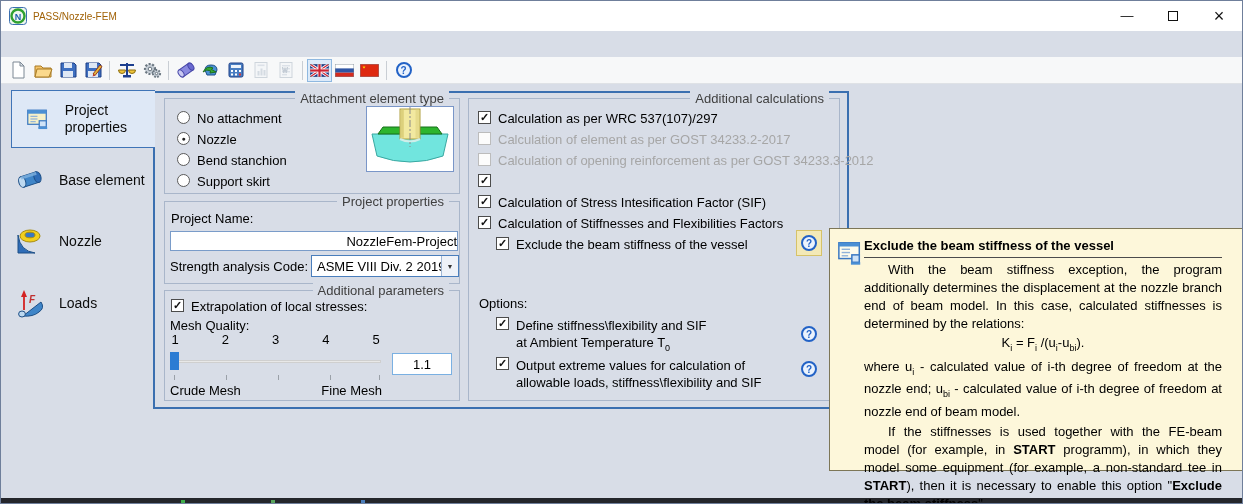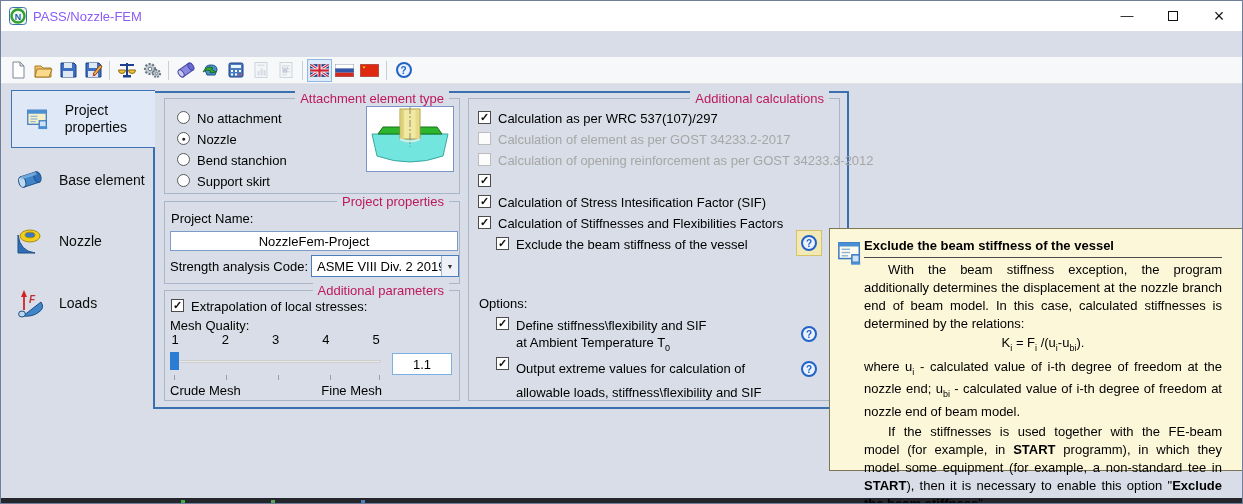--- a/index.html
+++ b/index.html
@@ -3,21 +3,21 @@
 <meta charset="utf-8">
 <style>
   * { margin:0; padding:0; box-sizing:border-box; }
   html,body { width:1243px; height:504px; }
   body { font-family:"Liberation Sans", sans-serif; font-size:13px; color:#000; background:#d8dde7; }
   #window { position:relative; width:1243px; height:504px; overflow:hidden; border:1px solid #6f7f9b; background:#d8dde7; }
 
   
   #titlebar { position:absolute; left:0; top:0; width:100%; height:30px; background:#ffffff; display:flex; align-items:center; }
   #app-icon { width:18px; height:18px; margin:0 6px 0 8px; }
-  #title-text { font-size:13px; color:#8b5cf6; }
+  #title-text { font-size:10px; color:#a16207; }
   #win-controls { position:absolute; right:0; top:0; height:30px; display:flex; }
   .win-btn { width:46px; height:30px; display:flex; align-items:center; justify-content:center; color:#111; }
   .min-glyph { font-size:13px; line-height:10px; }
   .max-glyph { width:10px; height:10px; border:1px solid #111; }
   .close-glyph { font-size:18px; }
 
   
   #menubar { position:absolute; left:0; top:30px; width:100%; height:26px; background:#f0f1f4; border-bottom:1px solid #e2e4e8; display:flex; align-items:center; }
   .menu-item { padding:4px 11px; color:#111; }
 
@@ -37,37 +37,37 @@
   #tab-project { left:10px; top:6px; width:144px; height:58px; background:#dee8f6; border:1px solid #3f74b7; border-right:none; padding-left:14px; z-index:5; }
   .side-label { font-size:14px; color:#0c0c0c; margin-left:14px; line-height:17px; }
   #tab-base { left:14px; top:77px; width:138px; height:38px; }
   #tab-nozzle { left:14px; top:138px; width:138px; height:38px; }
   #tab-loads { left:14px; top:200px; width:138px; height:38px; }
 
   
   #main-panel { position:absolute; left:152px; top:7px; width:696px; height:318px; border:2px solid #3a6fb0; }
 
   .groupbox { position:absolute; border:1px solid #a9b6ca; }
-  .group-caption { position:absolute; top:-8px; right:10px; background:#d8dde7; padding:0 5px; color:#be185d; white-space:nowrap; }
+  .group-caption { position:absolute; top:-8px; right:10px; background:#d8dde7; padding:0 5px; color:#404040; white-space:nowrap; }
 
   #grp-attach { left:163px; top:14px; width:296px; height:96px; }
   #grp-project { left:163px; top:117px; width:296px; height:83px; }
   #grp-params  { left:163px; top:206px; width:296px; height:111px; }
   #grp-calc    { left:467px; top:14px; width:372px; height:303px; }
 
   
   .radio-row { position:absolute; left:12px; display:flex; align-items:flex-start; height:16px; }
   .radio-circle { width:13px; height:13px; border-radius:50%; background:#fff; border:1px solid #5a5a5a; display:flex; align-items:center; justify-content:center; font-size:7px; color:#222; line-height:13px; }
   .radio-label { margin-left:7px; }
 
   #attach-img { position:absolute; right:5px; top:7px; width:88px; height:66px; background:#fff; border:1px solid #7a96c8; }
 
   
   .fld-label { position:absolute; white-space:nowrap; }
-  #project-name-input { position:absolute; left:5px; top:29px; width:288px; height:20px; border:1px solid #7a9cc9; background:#fff; text-align:center; font-family:"Liberation Sans",sans-serif; font-size:13px; }
+  #project-name-input { position:absolute; left:5px; top:29px; width:288px; height:20px; border:1px solid #7a9cc9; background:#fff; text-align:right; font-family:"Liberation Sans",sans-serif; font-size:13px; }
   #code-combo { position:absolute; left:146px; top:53px; width:148px; height:22px; background:#fff; border:1px solid #4a7ebc; display:flex; align-items:center; }
   #code-combo .combo-text { flex:1; padding-left:5px; white-space:nowrap; overflow:hidden; }
   #code-combo .combo-arrow { width:17px; height:100%; border-left:1px solid #9fb6d4; background:#eef2f8; display:flex; align-items:center; justify-content:center; font-size:7px; color:#333; }
 
   
   .checkbox { width:13px; height:13px; background:#fff; border:1px solid #4c4c4c; display:flex; align-items:center; justify-content:center; font-size:11px; font-weight:bold; color:#111; line-height:13px; flex:0 0 13px; }
   .checkbox.disabled { border-color:#bcbcbc; background:#fcfcfc; }
   .cb-row { position:absolute; display:flex; align-items:flex-start; }
   .cb-row .cb-label { margin-left:7px; white-space:nowrap; }
   .cb-row.disabled .cb-label { color:#a6a6a6; }
@@ -414,21 +414,21 @@
       <div class="cb-row" style="left:27px; top:218px">
         <span class="checkbox">✓</span>
         <span class="cb-label" style="line-height:17px">Define stiffness\flexibility and SIF<br>at Ambient Temperature T<sub>0</sub></span>
       </div>
       <div class="help-spot" style="left:327px; top:222px">
         <span class="help-badge">?</span>
       </div>
 
       <div class="cb-row" style="left:27px; top:258px">
         <span class="checkbox">✓</span>
-        <span class="cb-label" style="line-height:24px">Output extreme values for calculation of<br>allowable loads, stiffness\flexibility and SIF</span>
+        <span class="cb-label" style="line-height:17px">Output extreme values for calculation of<br>allowable loads, stiffness\flexibility and SIF</span>
       </div>
       <div class="help-spot" style="left:327px; top:257px">
         <span class="help-badge">?</span>
       </div>
     </div>
 
     <div id="tooltip">
       <svg id="tooltip-icon" viewBox="0 0 28 28">
         <rect x="2" y="3" width="22" height="17" fill="#fdfbec" stroke="#3a78c2" stroke-width="1.6"></rect>
         <rect x="2" y="3" width="22" height="4" fill="#4a8fd4"></rect>

